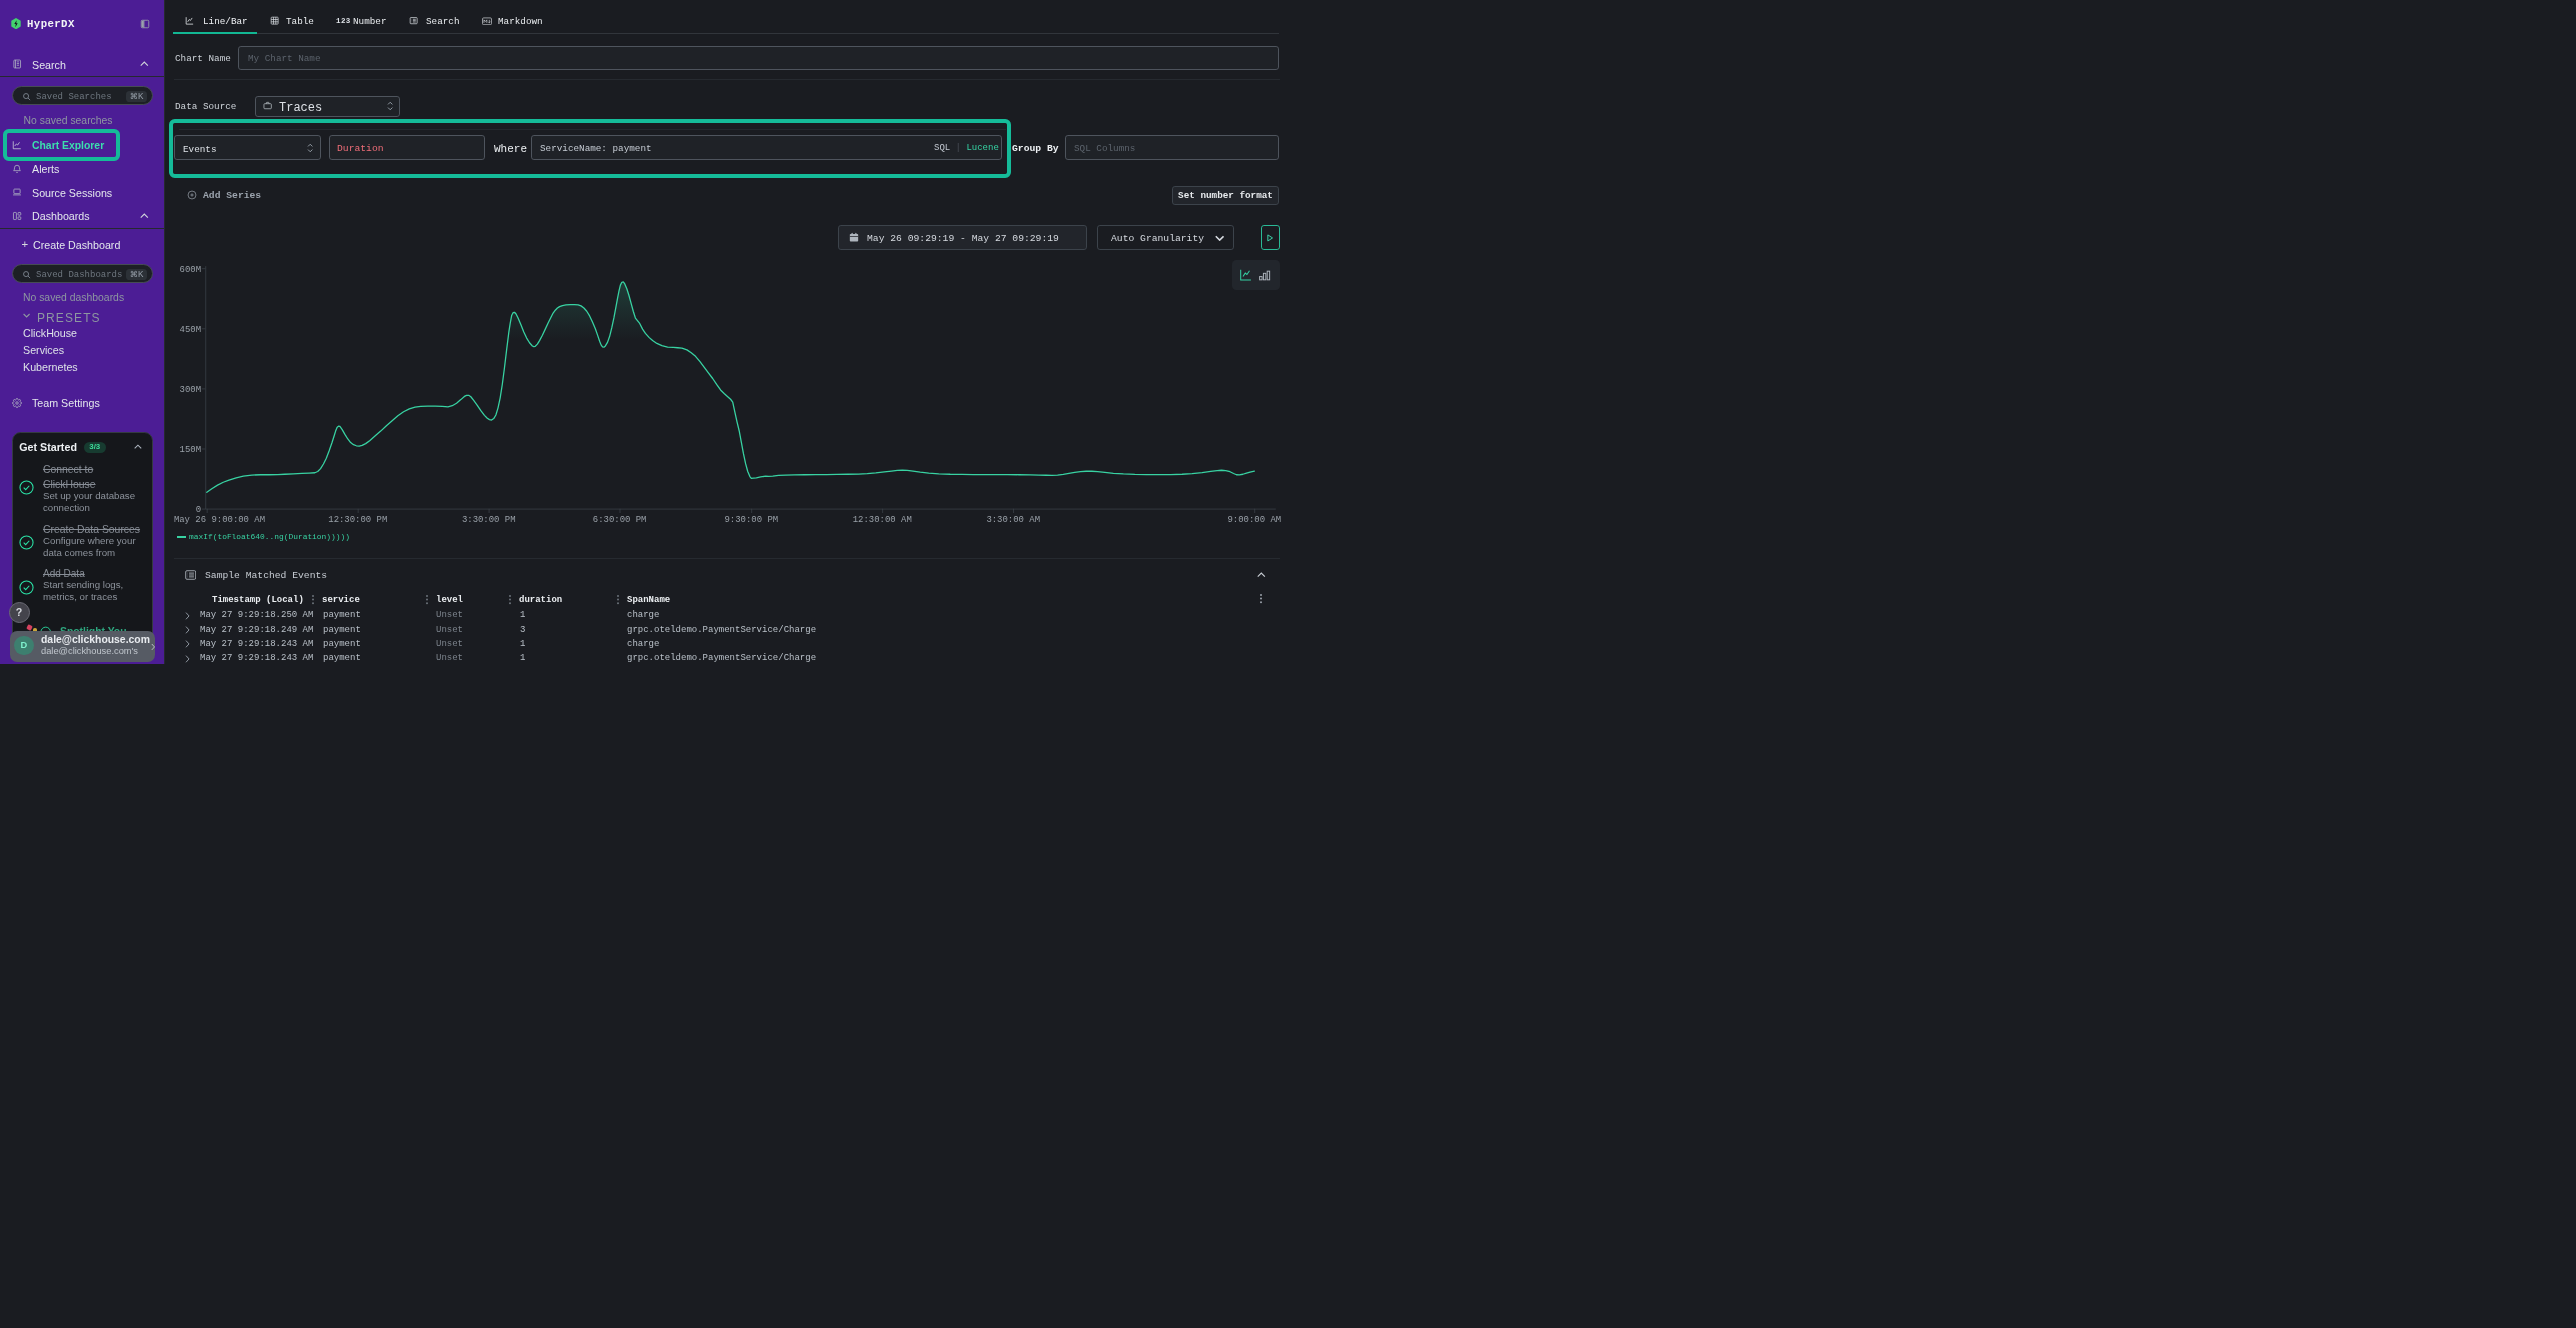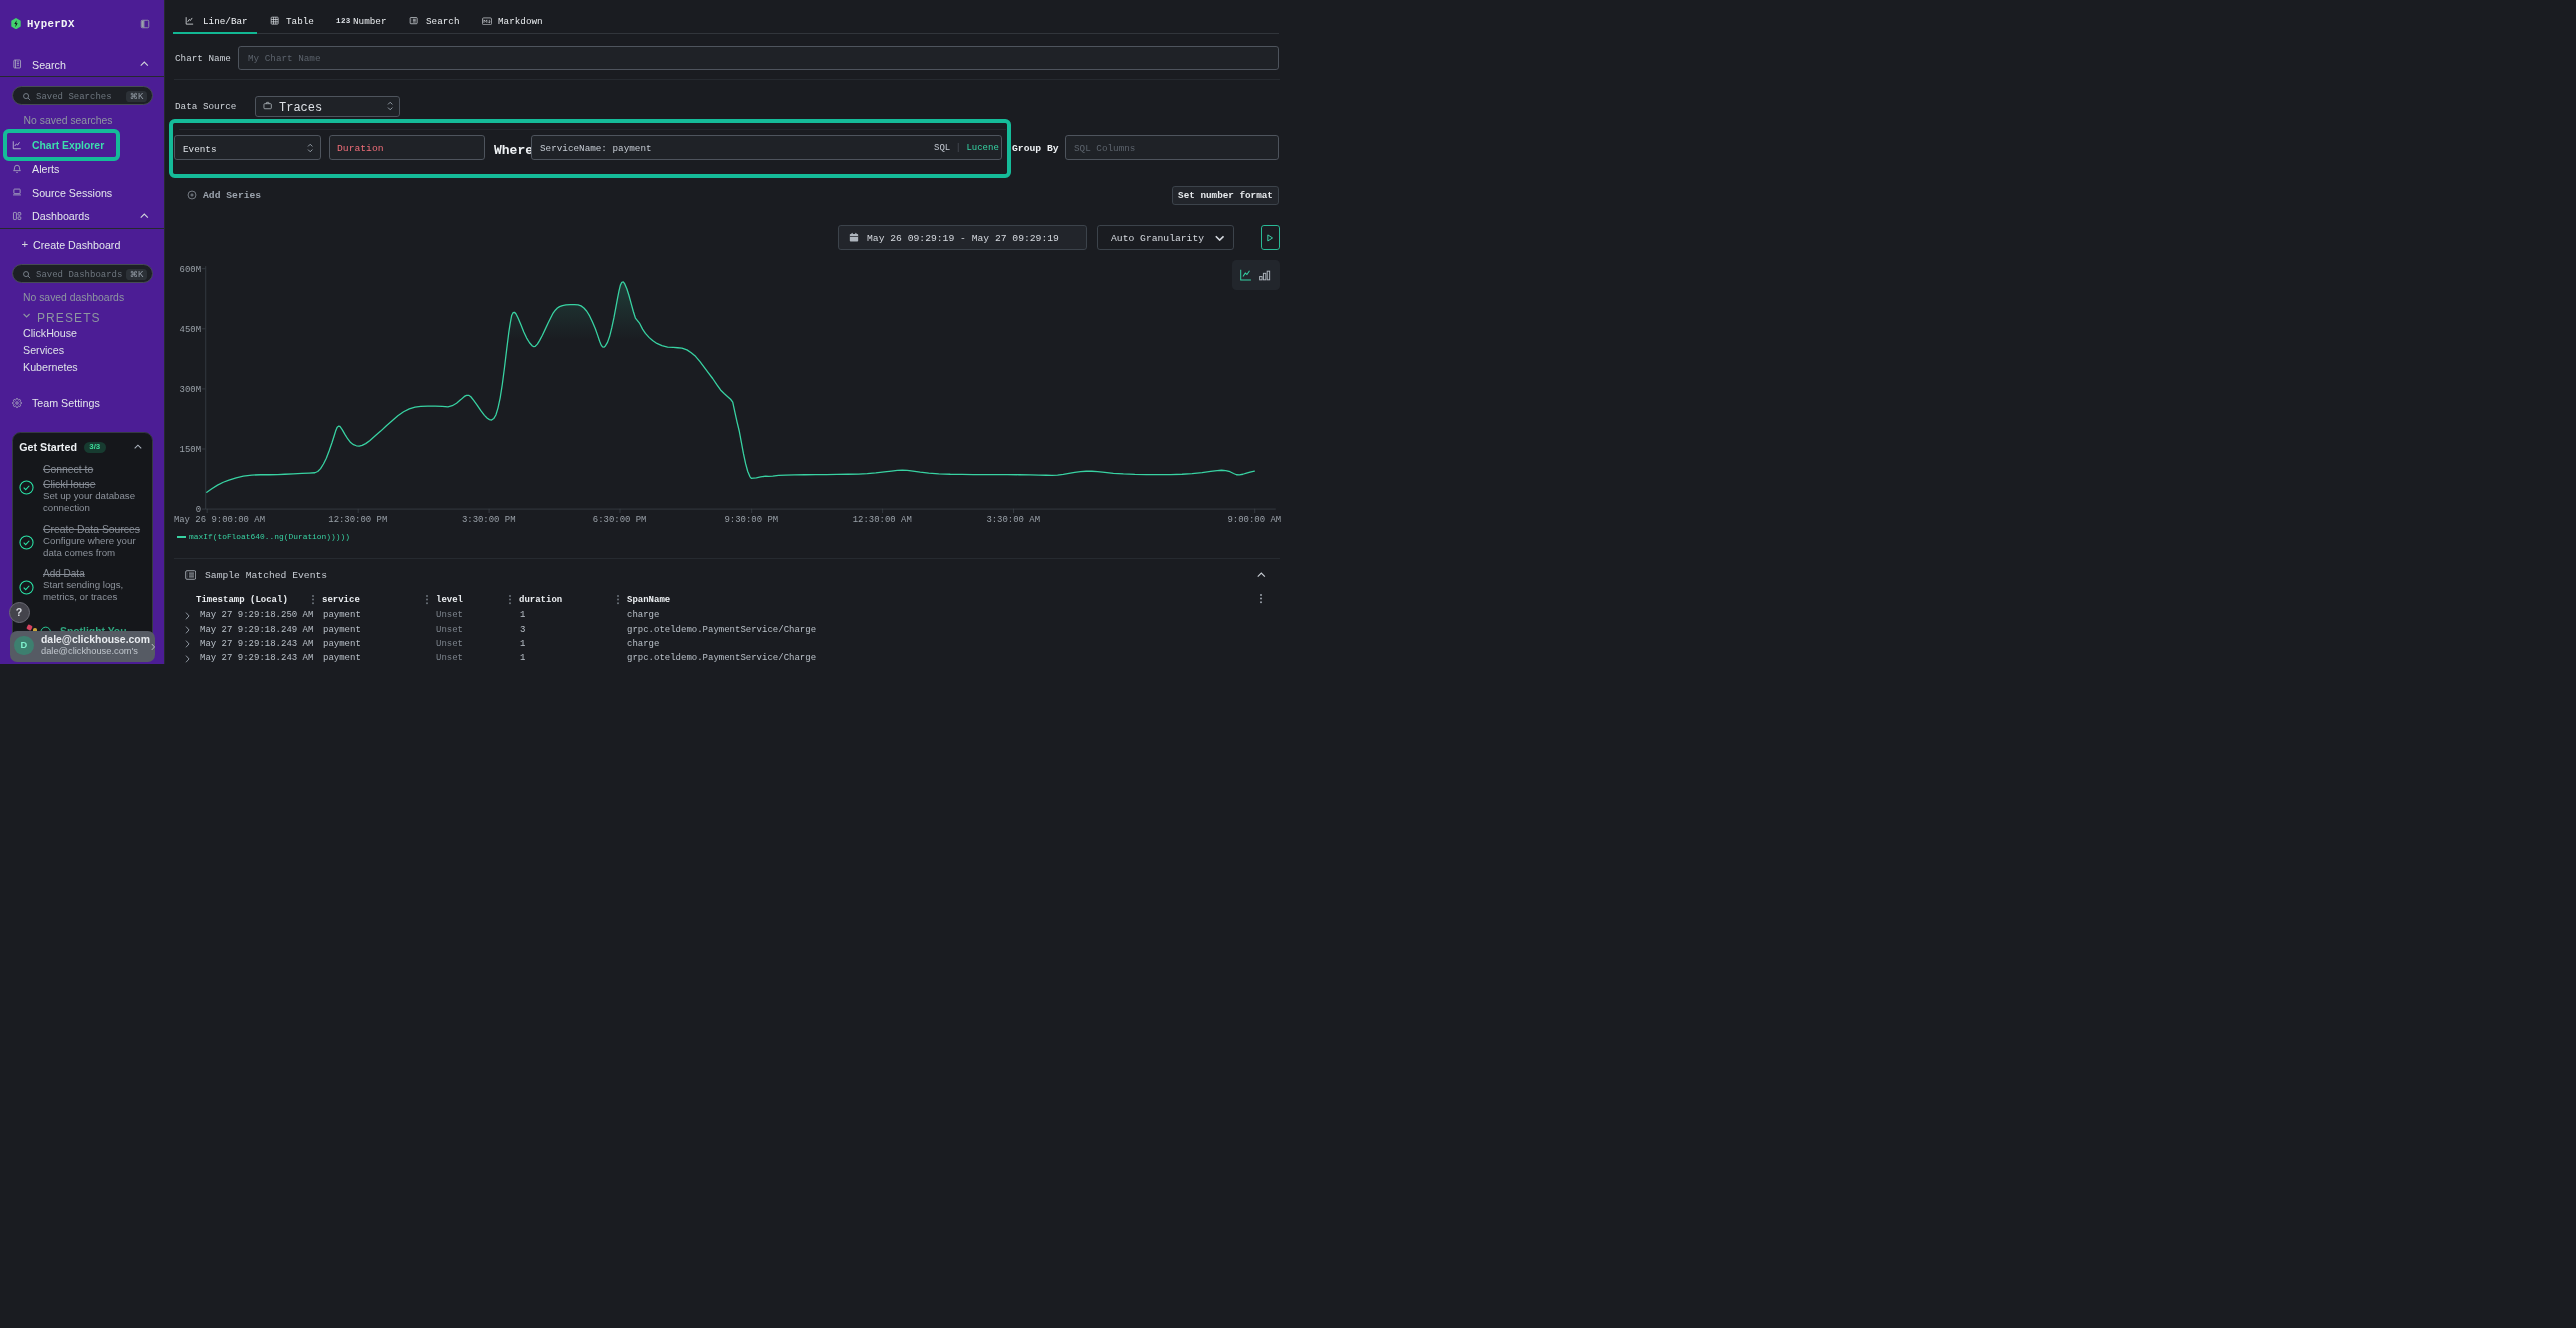--- a/index.html
+++ b/index.html
@@ -227,21 +227,21 @@
 <div class="abs" style="left:179px;top:129px;width:827px;border-top:0.7px solid #24282e"></div>
 <div class="teal-box" style="left:169px;top:119px;width:842px;height:59px"></div>
 <div class="inp" style="left:174px;top:135px;width:147px;height:25px"></div>
 <div class="abs mono" style="left:183px;top:144px;font-size:9.3px;color:#dde1e6">Events</div>
 <svg class="abs" style="left:307px;top:143px" width="6.4" height="10" viewBox="0 0 10 16" fill="none" stroke="#9aa2ab" stroke-width="1.5">
       <path d="M1.5 5.5 L5 2 L8.5 5.5"></path>
       <path d="M1.5 10.5 L5 14 L8.5 10.5"></path>
     </svg>
 <div class="inp" style="left:329px;top:135px;width:156px;height:25px"></div>
 <div class="abs mono" style="left:337px;top:143px;font-size:9.7px;color:#ee6d78">Duration</div>
-<div class="abs mono" style="left:494px;top:143px;font-size:13px;font-weight:bold;color:#eef1f4">Where</div>
+<div class="abs mono" style="left:494px;top:143px;font-size:11px;font-weight:normal;color:#eef1f4">Where</div>
 <div class="inp" style="left:531px;top:135px;width:471px;height:25px"></div>
 <div class="abs mono" style="left:540px;top:143px;font-size:9.3px;color:#c6ccd4">ServiceName: payment</div>
 <div class="abs mono" style="left:934px;top:143px;font-size:9px;color:#c2c8d0">SQL <span style="color:#4a5058">|</span> <span style="color:#36d4a4">Lucene</span></div>
 <div class="abs mono" style="left:1012px;top:143px;font-size:9.7px;font-weight:bold;color:#eef1f4">Group By</div>
 <div class="inp" style="left:1065px;top:135px;width:214px;height:25px"></div>
 <div class="abs ph2" style="left:1074px;top:143px">SQL Columns</div>
 
 <svg class="abs" style="left:187px;top:190px" width="10" height="10" viewBox="0 0 24 24" fill="none" stroke="#9aa2ac" stroke-width="1.7">
       <circle cx="12" cy="12" r="9.5"></circle>
       <line x1="12" y1="8" x2="12" y2="16"></line>
@@ -332,21 +332,21 @@
       <line x1="8.5" y1="6.5" x2="19" y2="6.5"></line>
       <line x1="5" y1="10.5" x2="5.7" y2="10.5"></line>
       <line x1="8.5" y1="10.5" x2="19" y2="10.5"></line>
       <line x1="5" y1="14.5" x2="5.7" y2="14.5"></line>
       <line x1="8.5" y1="14.5" x2="19" y2="14.5"></line>
     </svg>
 <div class="abs mono" style="left:205px;top:570px;font-size:9.7px;color:#c9ced5">Sample Matched Events</div>
 <svg class="abs" style="left:1257px;top:572px" width="8.6" height="5.7" viewBox="0 0 12 8" fill="none" stroke="#c9ced5" stroke-width="1.6">
       <path d="M1 6.5 L6 1.5 L11 6.5"></path>
     </svg>
-<div class="abs mono" style="left:196px;top:595px;font-size:9px;font-weight:bold;color:#eceff2">Timestamp (Local)</div>
+<div class="abs mono" style="left:212px;top:595px;font-size:9px;font-weight:bold;color:#eceff2">Timestamp (Local)</div>
 <div class="abs mono" style="left:322px;top:595px;font-size:9px;font-weight:bold;color:#eceff2">service</div>
 <div class="abs mono" style="left:436px;top:595px;font-size:9px;font-weight:bold;color:#eceff2">level</div>
 <div class="abs mono" style="left:519px;top:595px;font-size:9px;font-weight:bold;color:#eceff2">duration</div>
 <div class="abs mono" style="left:627px;top:595px;font-size:9px;font-weight:bold;color:#eceff2">SpanName</div>
 <div class="abs" style="left:312px;top:595px;width:2.1px;height:2.1px;background:#6b727a;border-radius:50%;box-shadow:0 3.6px 0 #6b727a,0 7.2px 0 #6b727a"></div>
 <div class="abs" style="left:426px;top:595px;width:2.1px;height:2.1px;background:#6b727a;border-radius:50%;box-shadow:0 3.6px 0 #6b727a,0 7.2px 0 #6b727a"></div>
 <div class="abs" style="left:509px;top:595px;width:2.1px;height:2.1px;background:#6b727a;border-radius:50%;box-shadow:0 3.6px 0 #6b727a,0 7.2px 0 #6b727a"></div>
 <div class="abs" style="left:617px;top:595px;width:2.1px;height:2.1px;background:#6b727a;border-radius:50%;box-shadow:0 3.6px 0 #6b727a,0 7.2px 0 #6b727a"></div>
 <div class="abs" style="left:1260px;top:594px;width:2.1px;height:2.1px;background:#9aa1aa;border-radius:50%;box-shadow:0 3.6px 0 #9aa1aa,0 7.2px 0 #9aa1aa"></div>
 

